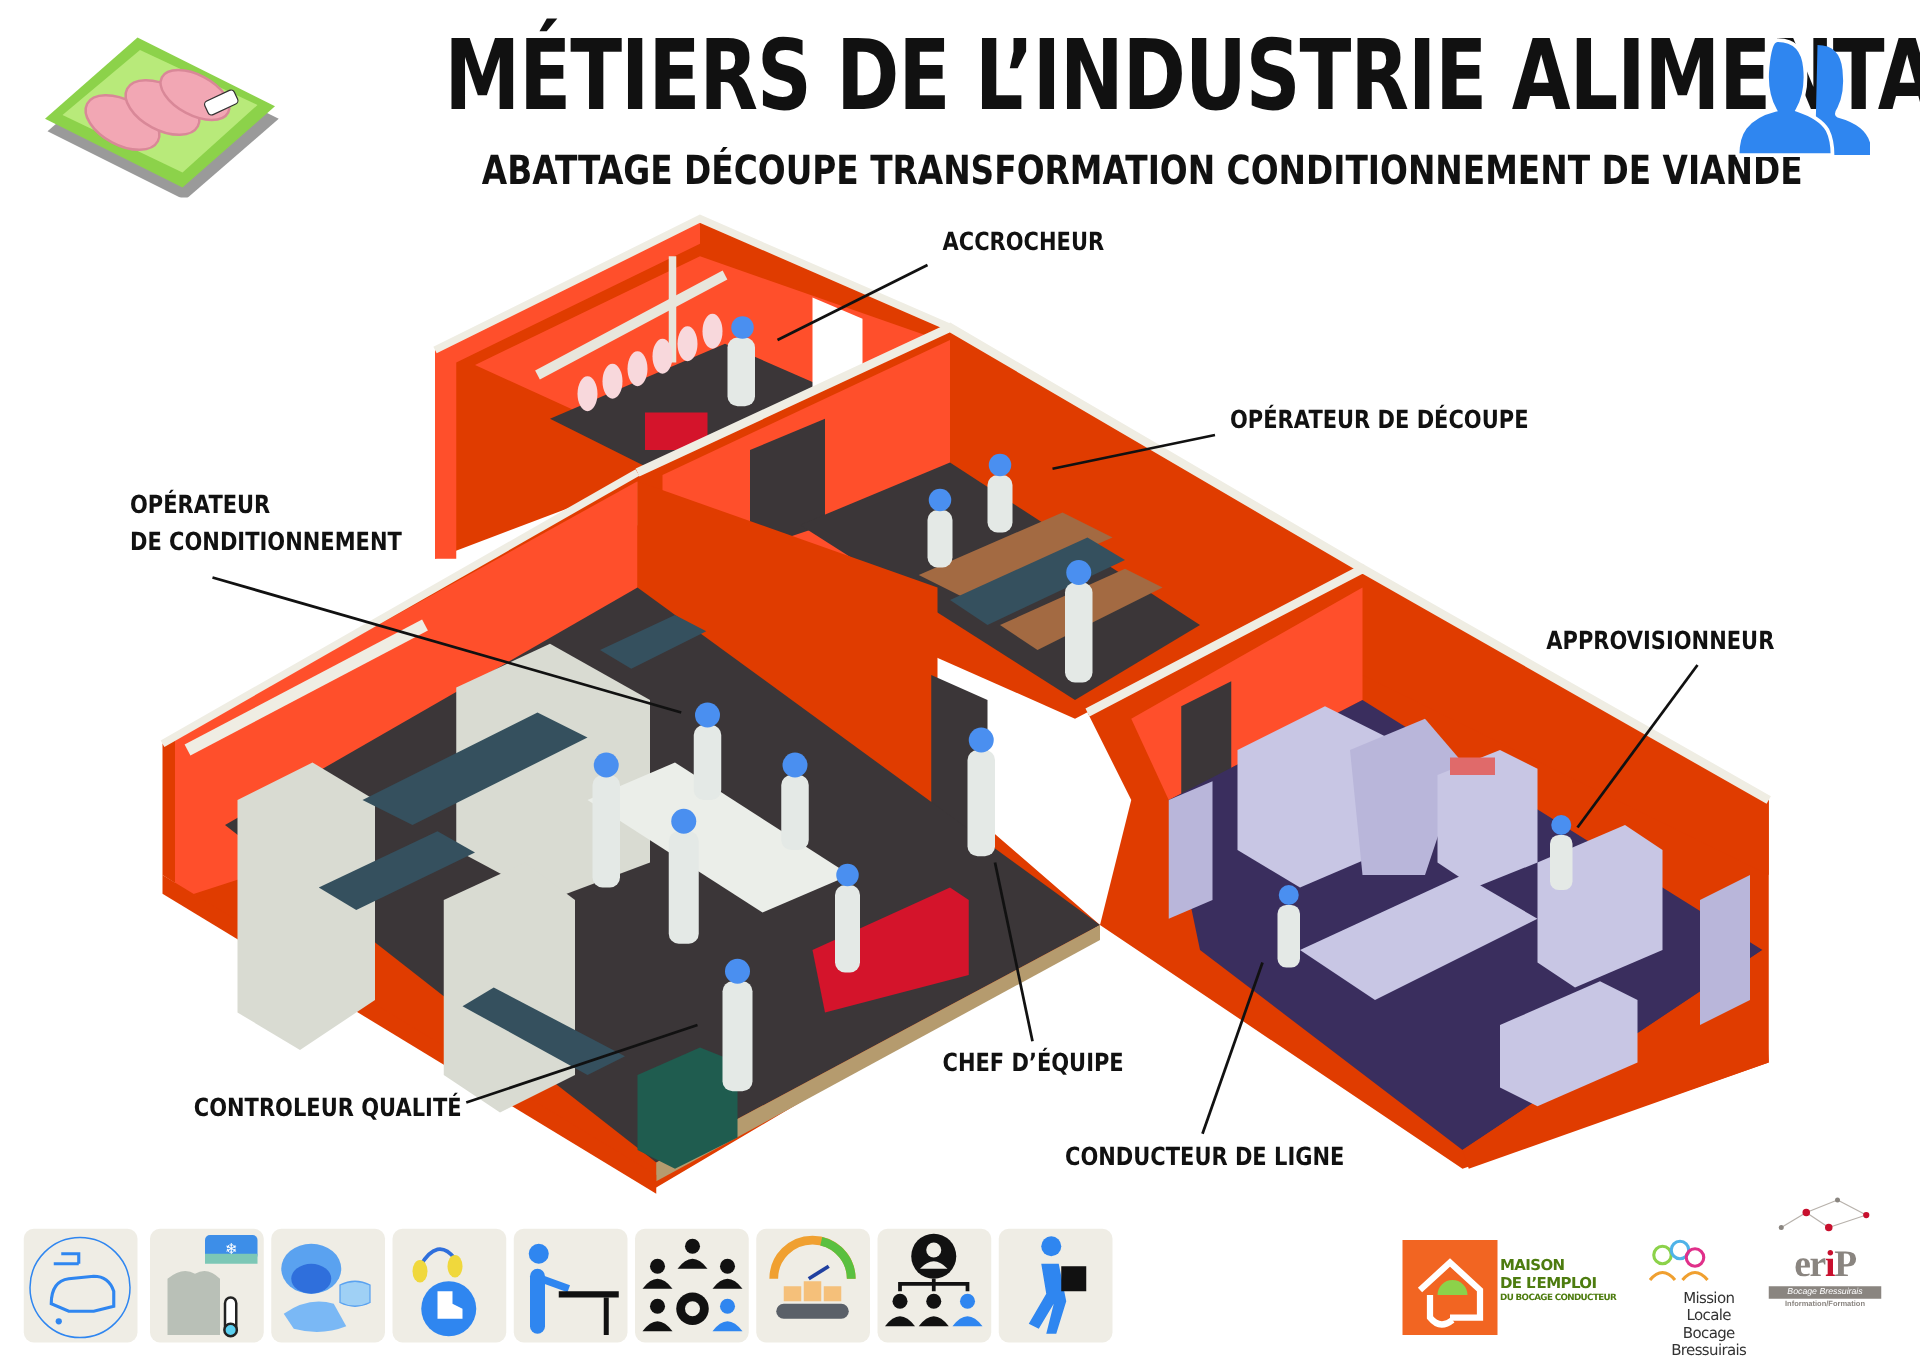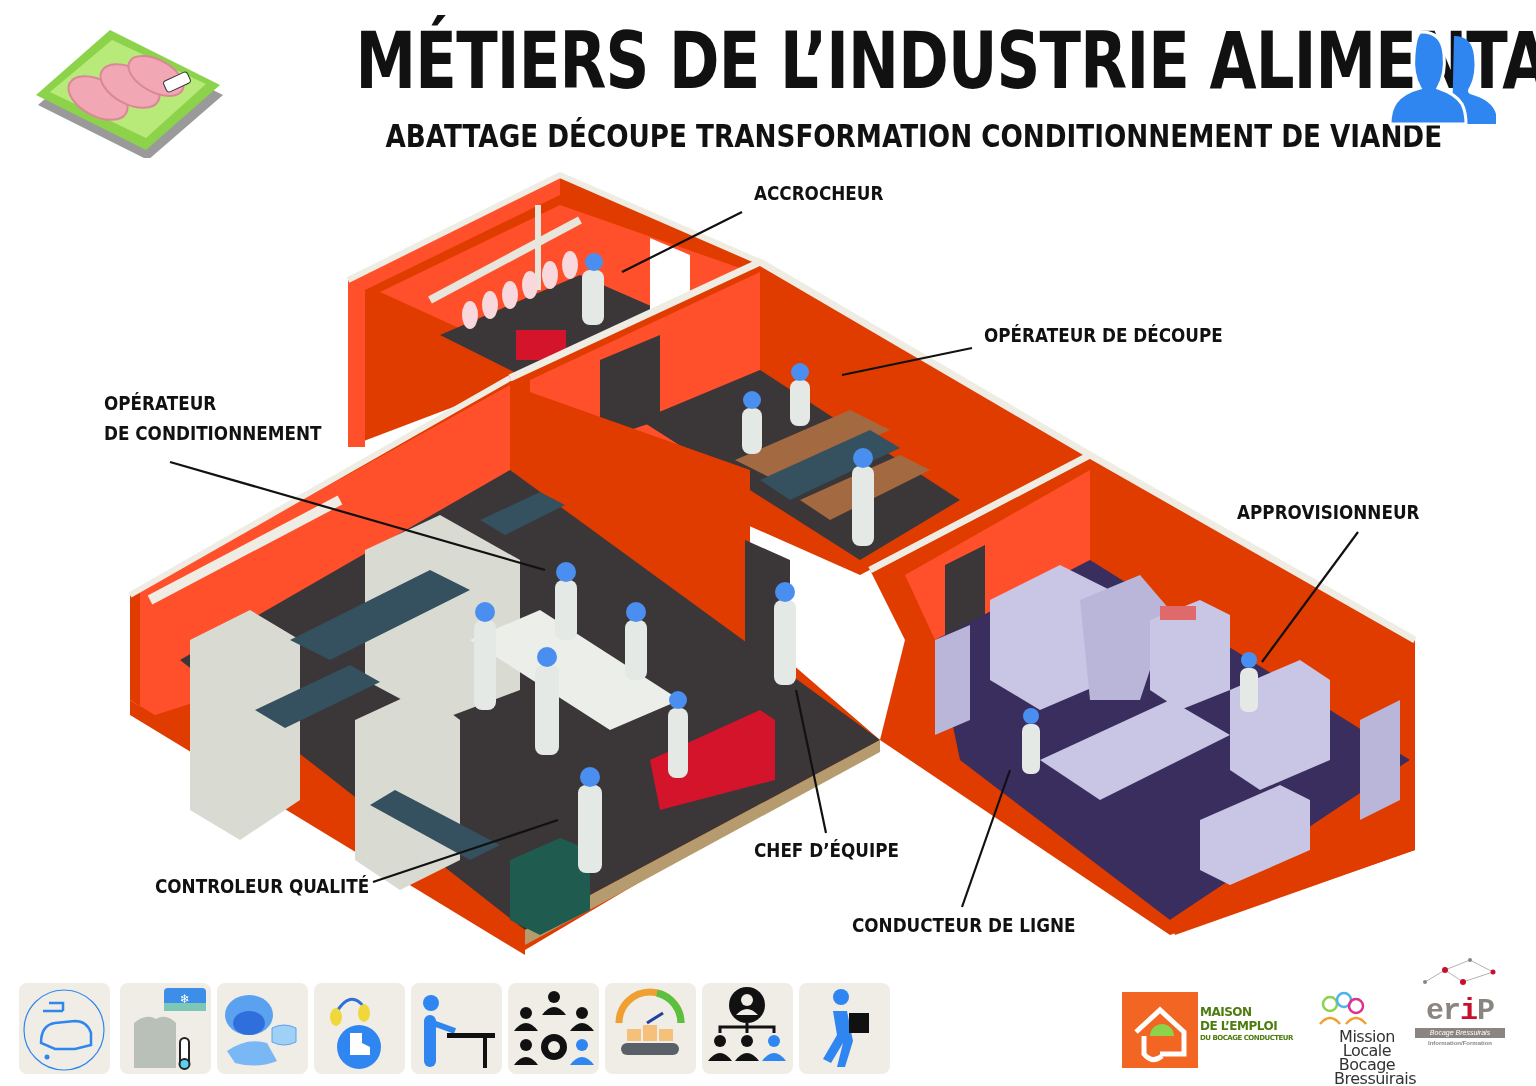--- a/index.html
+++ b/index.html
@@ -30,24 +30,24 @@
   .icon-tile {
     position: absolute; top: 983px; width: 91px; height: 91px; background: #efede5; border-radius: 8px;
   }
   .icon-tile svg { width: 100%; height: 100%; }
 
   .logo { position: absolute; }
   .maison-box { left: 1122px; top: 992px; width: 76px; height: 76px; background: #f26522; }
   .maison-text { left: 1200px; top: 1005px; font-family: "DejaVu Sans", sans-serif; font-size: 12px; color: #4d7c0f; font-weight: bold; line-height: 14px; letter-spacing: -0.5px; }
   .maison-text .small { font-size: 7px; line-height: 10px; }
   .mission { left: 1290px; top: 990px; width: 110px; text-align: center; }
-  .mission-name { font-family: "DejaVu Sans", sans-serif; font-size: 16px; color: #333; line-height: 14px; letter-spacing: -0.5px; margin-left: 44px; }
+  .mission-name { font-family: "DejaVu Sans", sans-serif; font-size: 12px; color: #333; line-height: 14px; letter-spacing: -0.5px; margin-left: 44px; }
   .mission-region { display: inline-block; margin-top: 2px; background: #4fb3e8; color: #fff; font-size: 6px; font-weight: bold; padding: 1px 4px; }
   .erip { left: 1415px; top: 952px; width: 90px; text-align: center; }
-  .erip-word { font-family: Liberation Mono, monospace; font-weight: bold; font-size: 30px; color: #8a8580; line-height: 30px; letter-spacing: -1px; }
+  .erip-word { font-family: Liberation Serif, serif; font-weight: bold; font-size: 30px; color: #8a8580; line-height: 30px; letter-spacing: -1px; }
   .erip-word .i { color: #c8102e; }
   .erip-band { background: #8a8580; color: #fff; font-size: 7px; font-style: italic; line-height: 10px; margin-top: 2px; }
   .erip-sub { font-size: 6px; font-weight: bold; color: #8a8580; line-height: 10px; }
 </style>
 </head>
 <body>
 
 <svg class="tray-icon" viewBox="0 0 200 130">
   <polygon points="10,95 120,150 195,85 85,30" fill="#9a9a9a" transform="translate(0,-18)"></polygon>
   <polygon points="8,85 118,140 192,75 82,20" fill="#8cd24a" transform="translate(0,-18)"></polygon>

